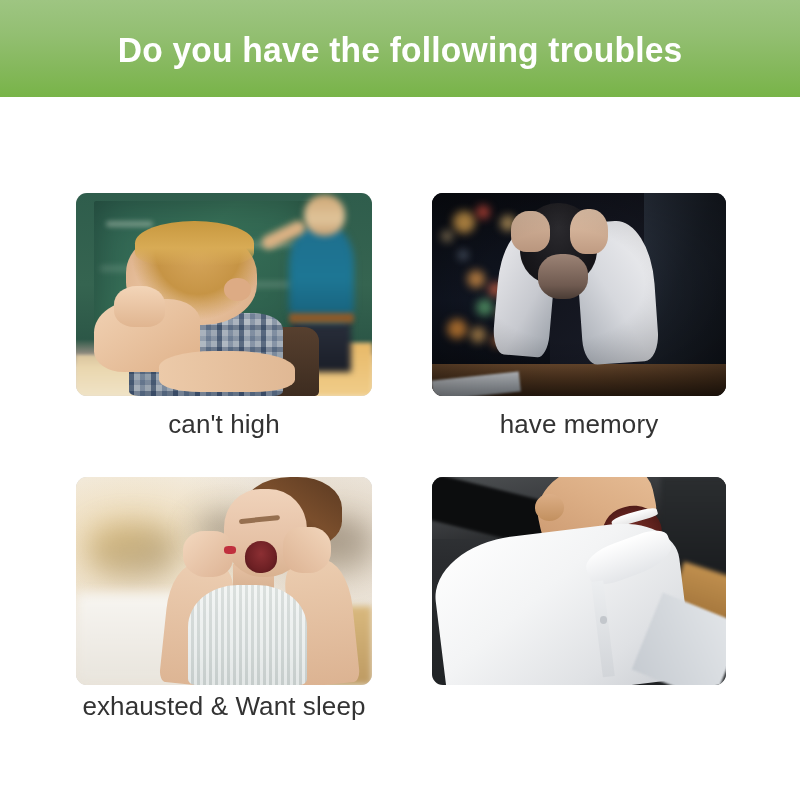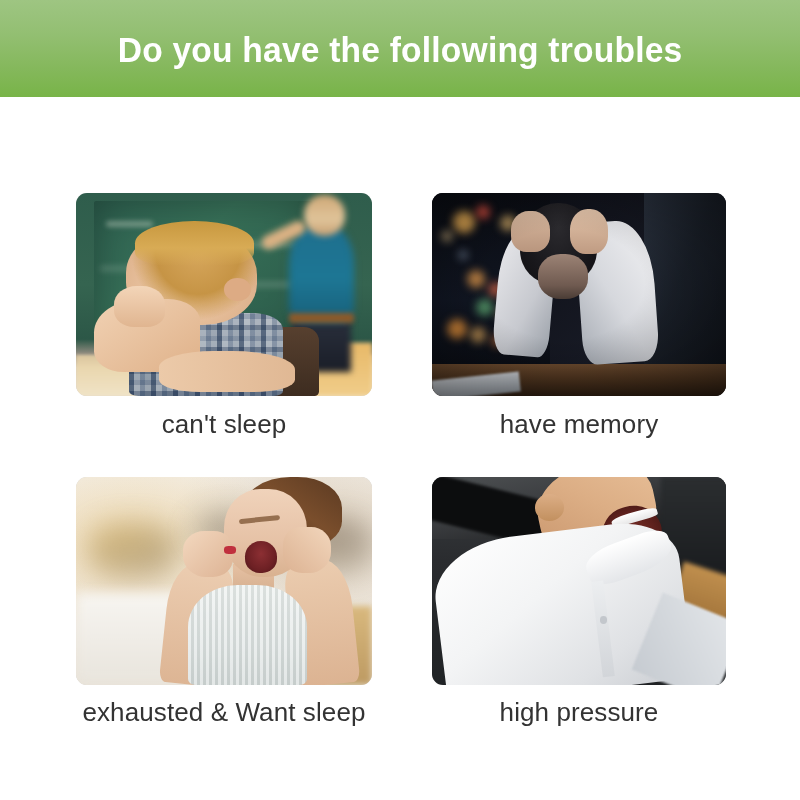--- a/index.html
+++ b/index.html
@@ -82,21 +82,21 @@
   .caption {
     margin-top: 14px;
     text-align: center;
     color: #333333;
     font-size: 26px;
     font-weight: normal;
     line-height: 1.15;
     letter-spacing: 0.1px;
     white-space: nowrap;
   }
-  .card-2 .caption, .card-3 .caption { margin-top: 13px; }
+  .card-2 .caption, .card-3 .caption { margin-top: 7px; }
 
   
   .p1-bg {
     background:
       linear-gradient(to bottom, #2f5d4c 0%, #356450 45%, #2c5747 72%, #8e8a7e 79%, #d8cfc0 86%, #e7dccb 100%);
   }
   .p1-board {
     left: 6%; top: 4%; right: 20%; bottom: 26%;
     background: linear-gradient(135deg, #2e6150 0%, #377058 40%, #2b5a49 100%);
     box-shadow: inset 0 0 40px rgba(0,0,0,0.3);
@@ -501,21 +501,21 @@
         <div class="photo-layer p1-teacher-arm"></div>
         <div class="photo-layer p1-boy-shoulder"></div>
         <div class="photo-layer p1-boy-shirt"></div>
         <div class="photo-layer p1-boy-head"></div>
         <div class="photo-layer p1-boy-hair"></div>
         <div class="photo-layer p1-boy-ear"></div>
         <div class="photo-layer p1-boy-arm"></div>
         <div class="photo-layer p1-boy-forearm"></div>
         <div class="photo-layer p1-boy-hand"></div>
       </div>
-      <div class="caption">can't sleep</div>
+      <div class="caption">can't high</div>
     </div>
 
     <div class="card card-1">
       <div class="photo">
         <div class="photo-layer p2-bg"></div>
         <div class="photo-layer p2-window"></div>
         <div class="photo-layer p2-glass"></div>
         <div class="bokeh b1"></div>
         <div class="bokeh b2"></div>
         <div class="bokeh b3"></div>
@@ -576,17 +576,16 @@
         <div class="photo-layer p4-ear"></div>
         <div class="photo-layer p4-mouth"></div>
         <div class="photo-layer p4-teeth-top"></div>
         <div class="photo-layer p4-teeth-bot"></div>
         <div class="photo-layer p4-shirt"></div>
         <div class="photo-layer p4-collar"></div>
         <div class="photo-layer p4-placket"></div>
         <div class="photo-layer p4-button"></div>
         <div class="photo-layer p4-paper"></div>
       </div>
-      <div class="caption">high pressure</div>
     </div>
 
   </div>
 </div>
 
 </body></html>

